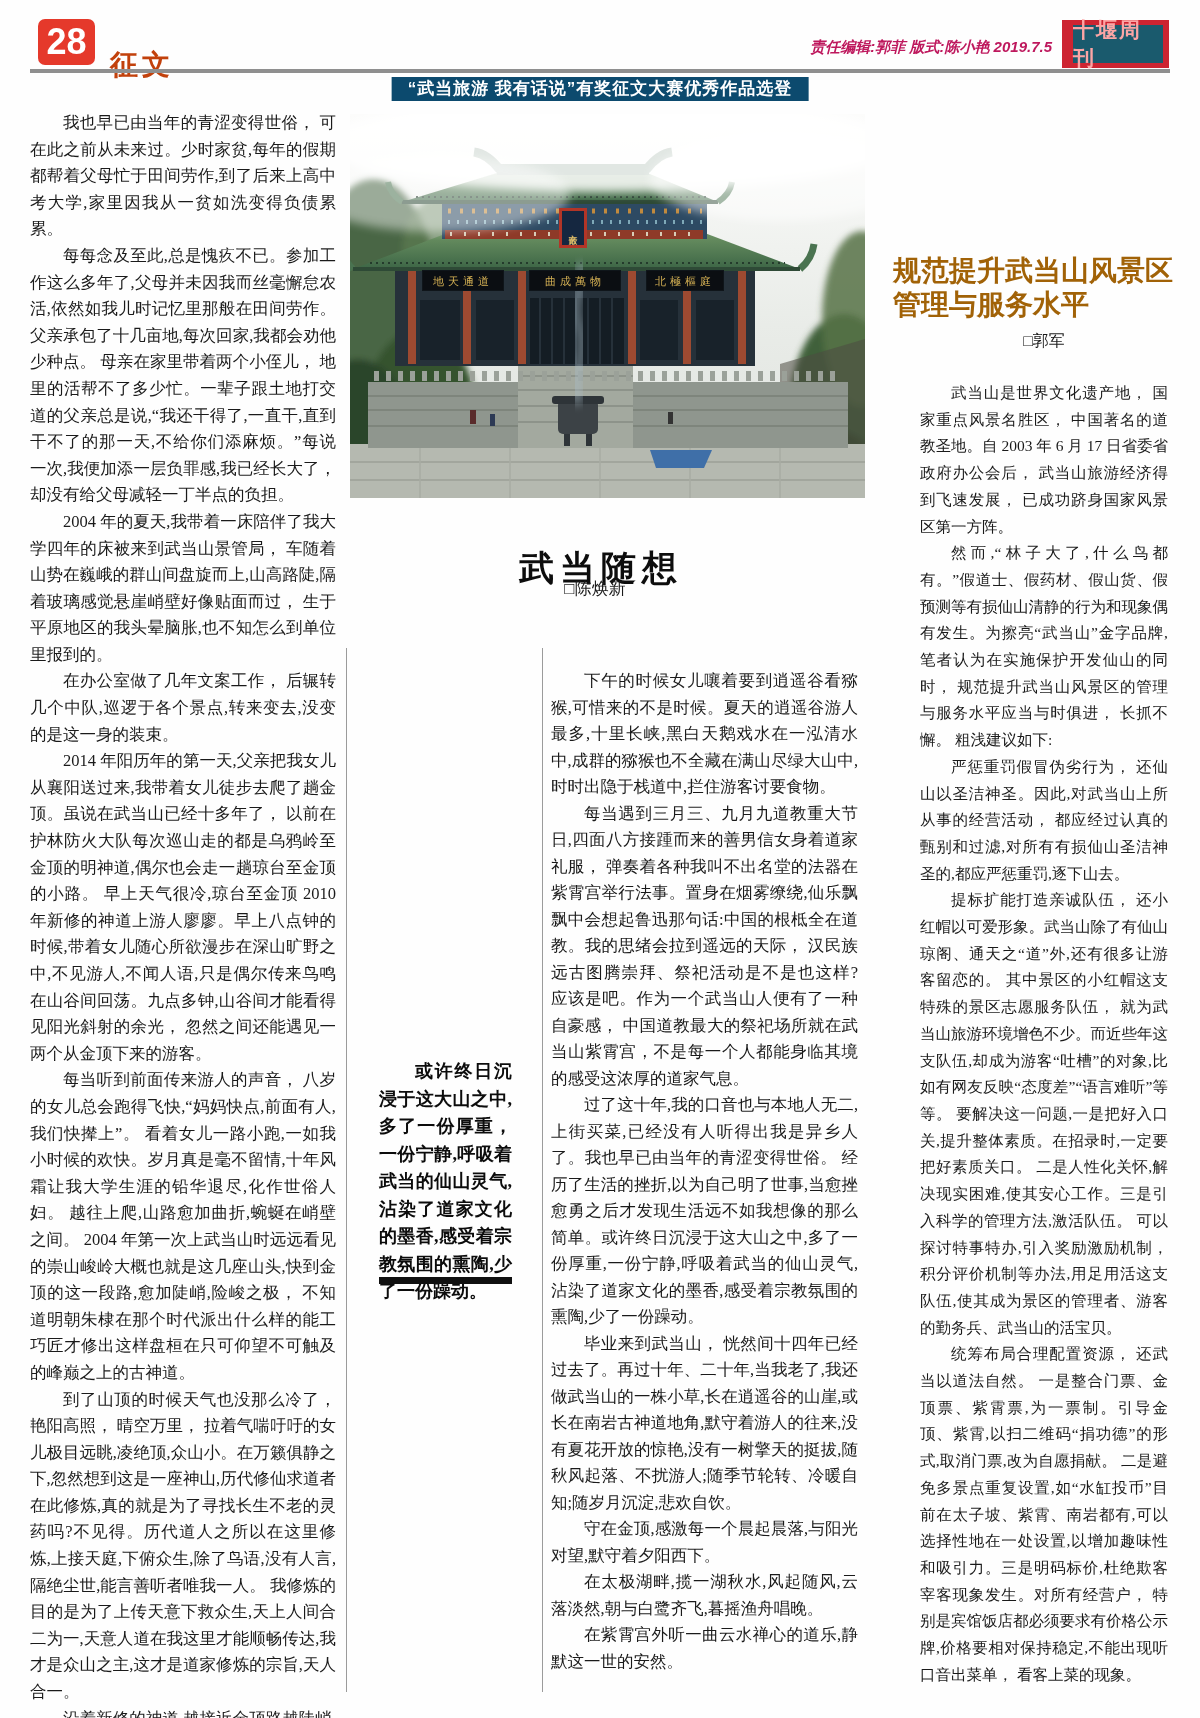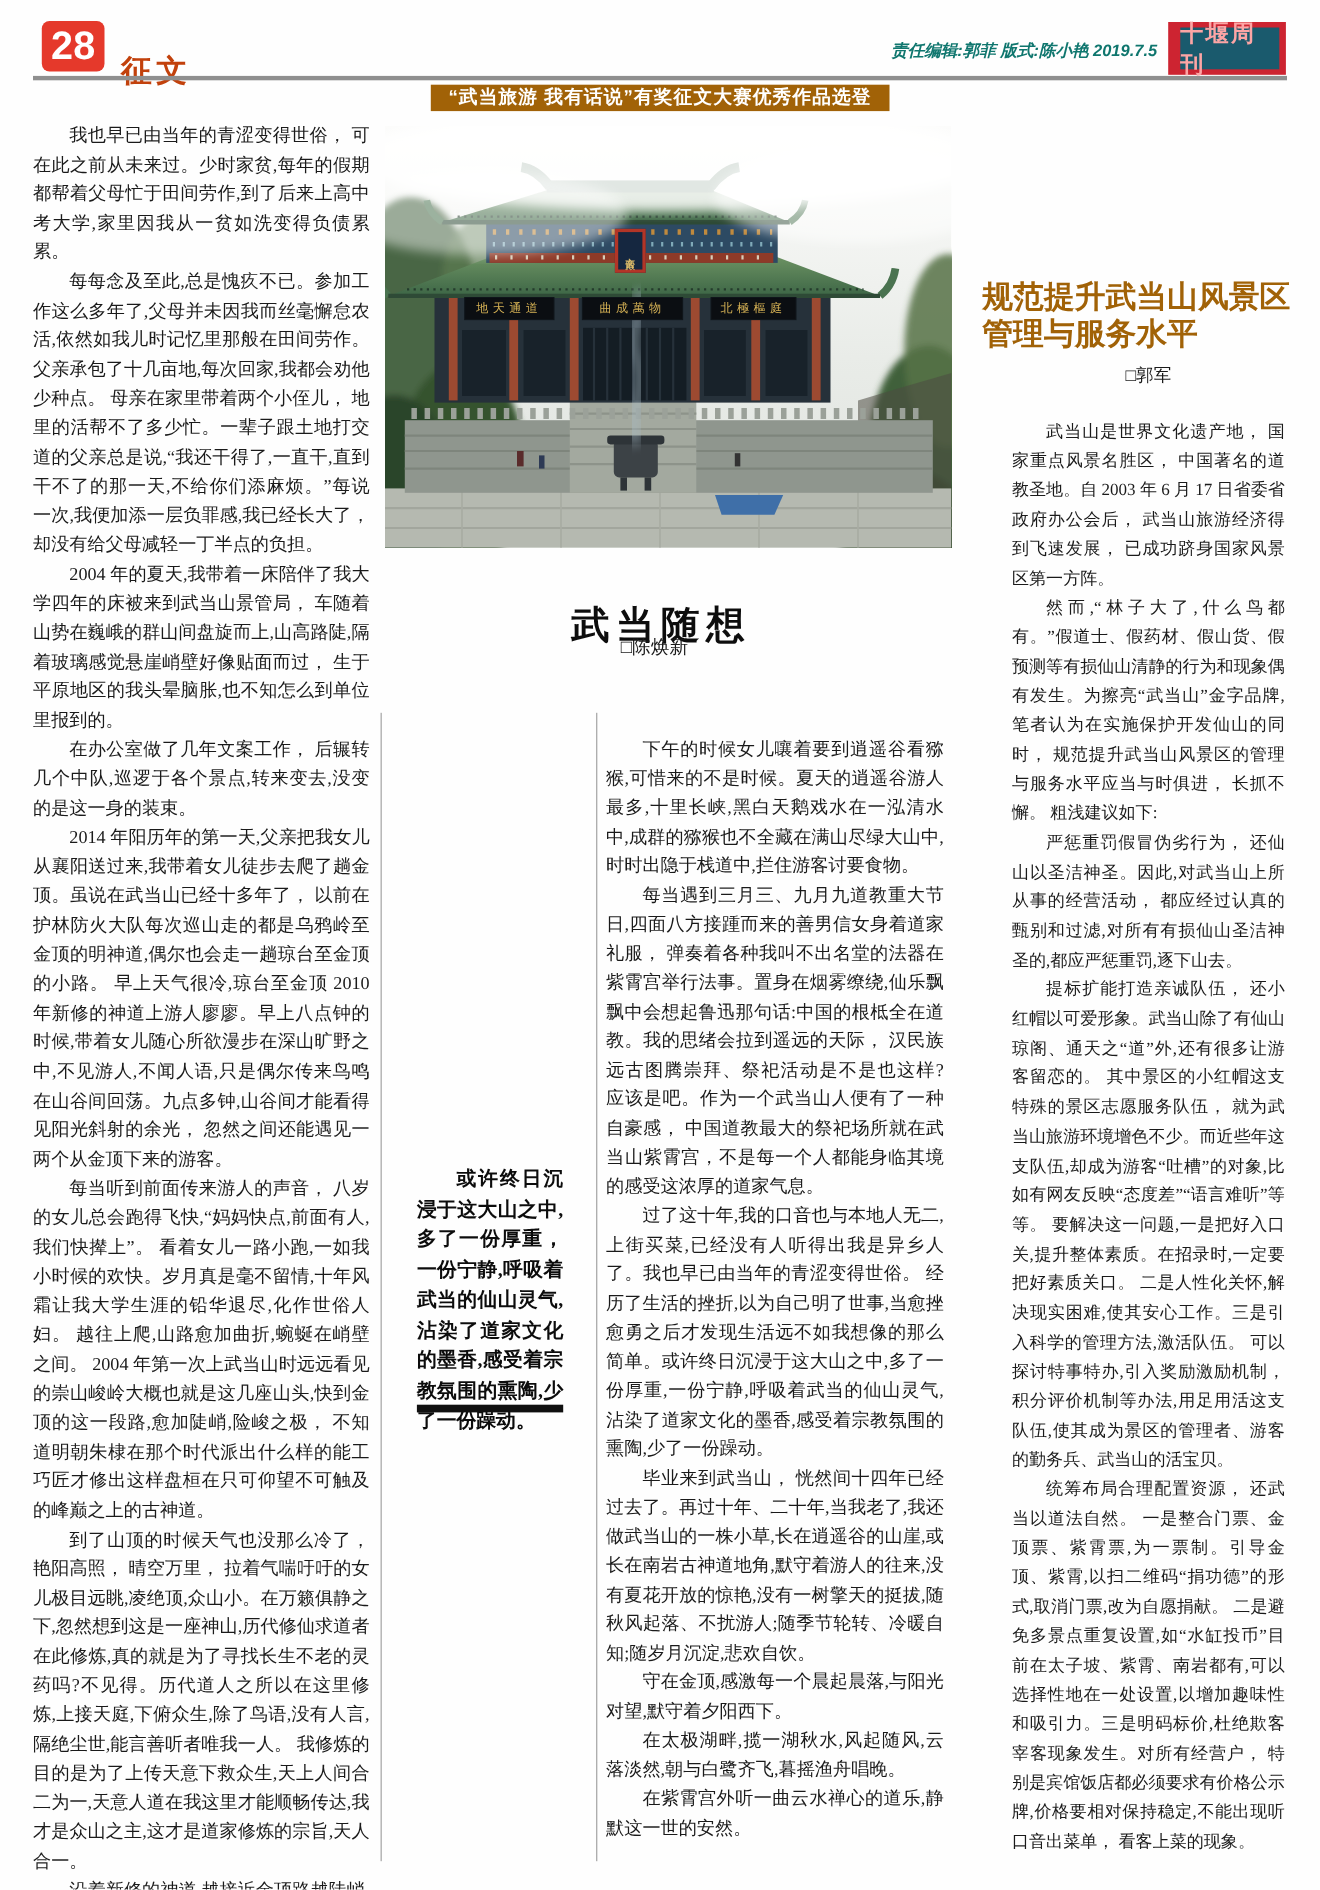--- a/index.html
+++ b/index.html
@@ -6,29 +6,29 @@
   .page{position:relative;width:1200px;height:1718px;background:#fefefe;overflow:hidden;
         font-family:"Liberation Serif","DejaVu Serif",serif;color:#1a1a1a;}
 
   
   .badge{position:absolute;left:38px;top:19px;width:57px;height:46px;background:#e5392b;
          border-radius:7px;color:#fff;text-align:center;
          font:bold 36px/46px "Liberation Sans",sans-serif;}
   .section-label{position:absolute;left:110px;top:27px;
          font:bold 28px/1 "Liberation Sans",sans-serif;letter-spacing:4px;color:#c2410c;margin-top:24px;}
   .editor-line{position:absolute;top:39px;left:700px;width:352px;text-align:right;
-         font:italic bold 15px/1 "Liberation Sans",sans-serif;color:#0f766e;}
+         font:italic bold 15px/1 "Liberation Sans",sans-serif;color:#be185d;}
   .masthead{position:absolute;left:1062px;top:20px;width:107px;height:48px;background:#cd2431;
          box-sizing:border-box;padding:5px 6px 5px 11px;display:flex;}
   .masthead-inner{flex:1;background:#1a5a6d;color:#fca5a5;display:flex;align-items:center;
          justify-content:center;font-weight:bold;font-size:21px;letter-spacing:2px;
          font-family:"Liberation Serif",serif;}
   .header-rule{position:absolute;left:30px;top:69px;width:1140px;height:4px;background:#8f8f8f;}
   .banner{position:absolute;top:77px;left:50%;transform:translateX(-50%);height:24px;
-         background:#a16207;color:#fff;padding:0 16px;white-space:nowrap;
+         background:#0c4a6e;color:#fff;padding:0 16px;white-space:nowrap;
          font:bold 17px/24px "Liberation Sans",sans-serif;letter-spacing:1px;}
 
   
   .col{position:absolute;}
   .col p{margin:0;text-indent:2em;text-align:justify;}
   .col1{left:30px;top:110px;width:306px;font-size:16.5px;line-height:26.6px;}
   .col3{left:551px;top:668px;width:307px;font-size:16.5px;line-height:26.5px;}
   .colR{left:920px;top:380px;width:248px;font-size:15.5px;line-height:26.7px;}
 
   .vrule{position:absolute;width:1px;background:#9b9b9b;}

